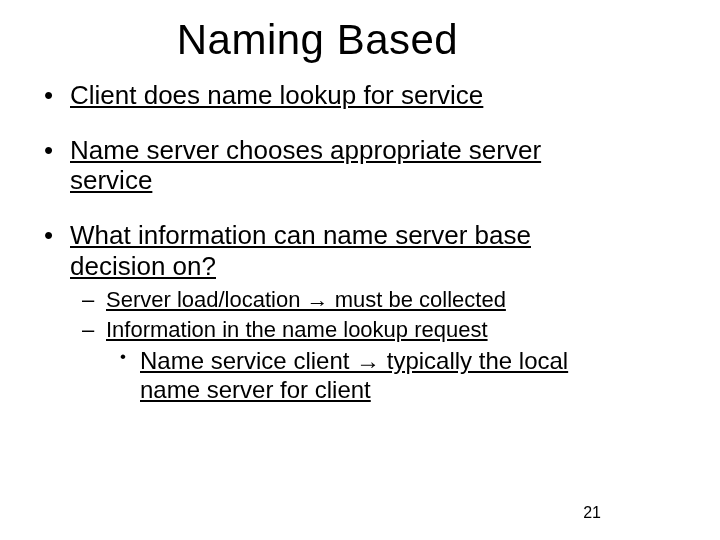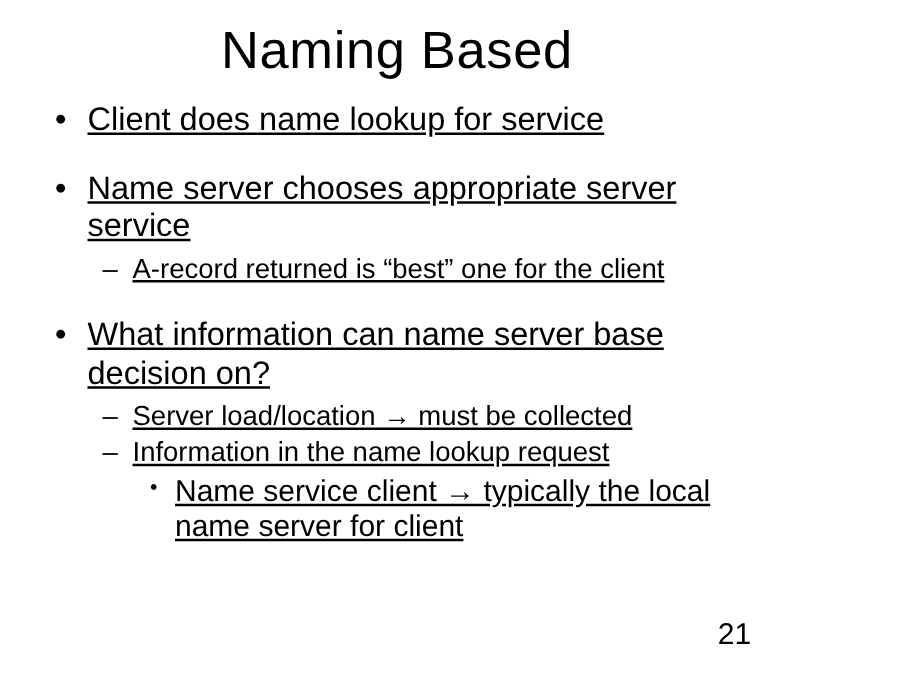--- a/index.html
+++ b/index.html
@@ -81,41 +81,36 @@
     content: "•";
     position: absolute;
     left: 14px;
     top: 0;
     font-size: 17px;
   }
   .page-number {
     position: absolute;
     bottom: 18px;
     right: 34px;
-    font-size: 24px;
+    font-size: 16px;
     font-family: "Comic Sans MS", "Comic Sans", cursive, sans-serif;
   }
 </style>
 </head>
 <body>
 
 <div class="slide">
   <div class="title">Naming Based</div>
 
   <ul class="level1">
     <li>
       <span>Client does name lookup for service</span>
     </li>
     <li>
       <span>Name server chooses appropriate server service</span>
-      <ul class="level2">
-        <li>
-          <span>A-record returned is “best” one for the client</span>
-        </li>
-      </ul>
     </li>
     <li>
       <span>What information can name server base decision on?</span>
       <ul class="level2">
         <li>
           <span>Server load/location → must be collected</span>
         </li>
         <li>
           <span>Information in the name lookup request</span>
           <ul class="level3">

